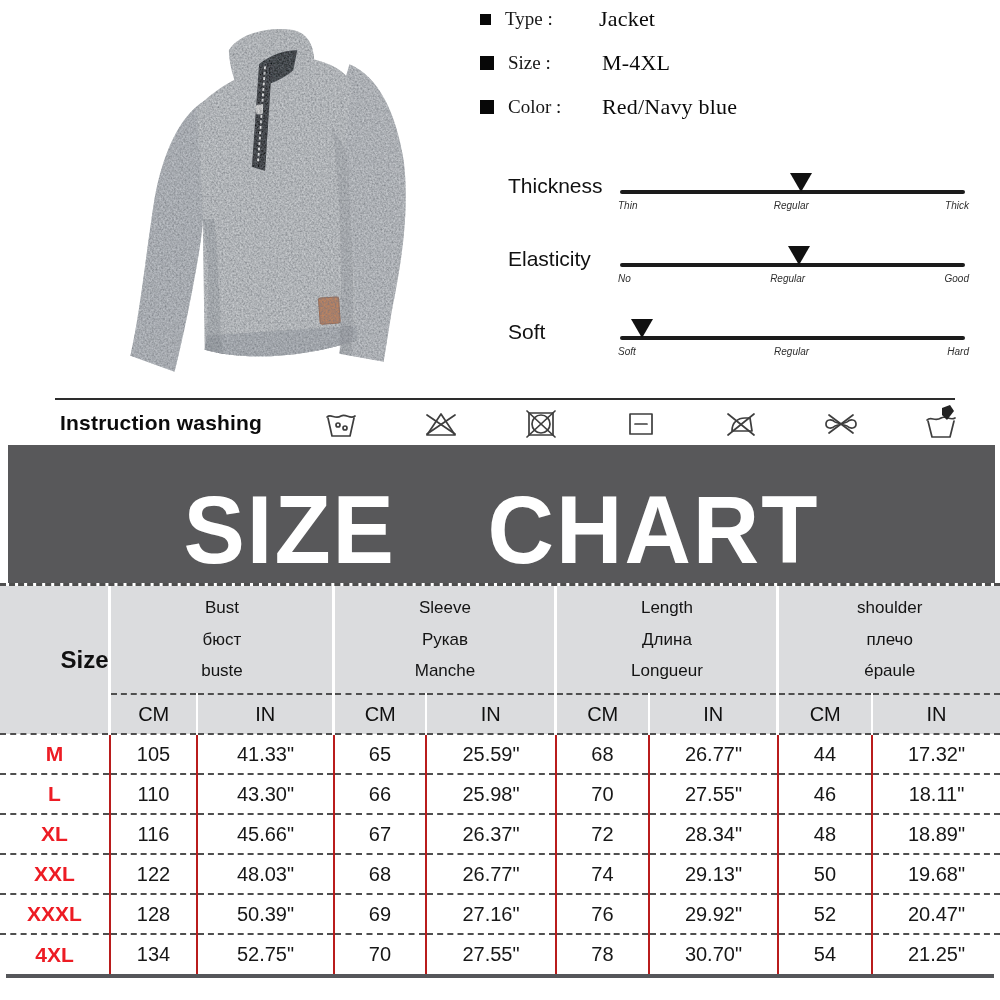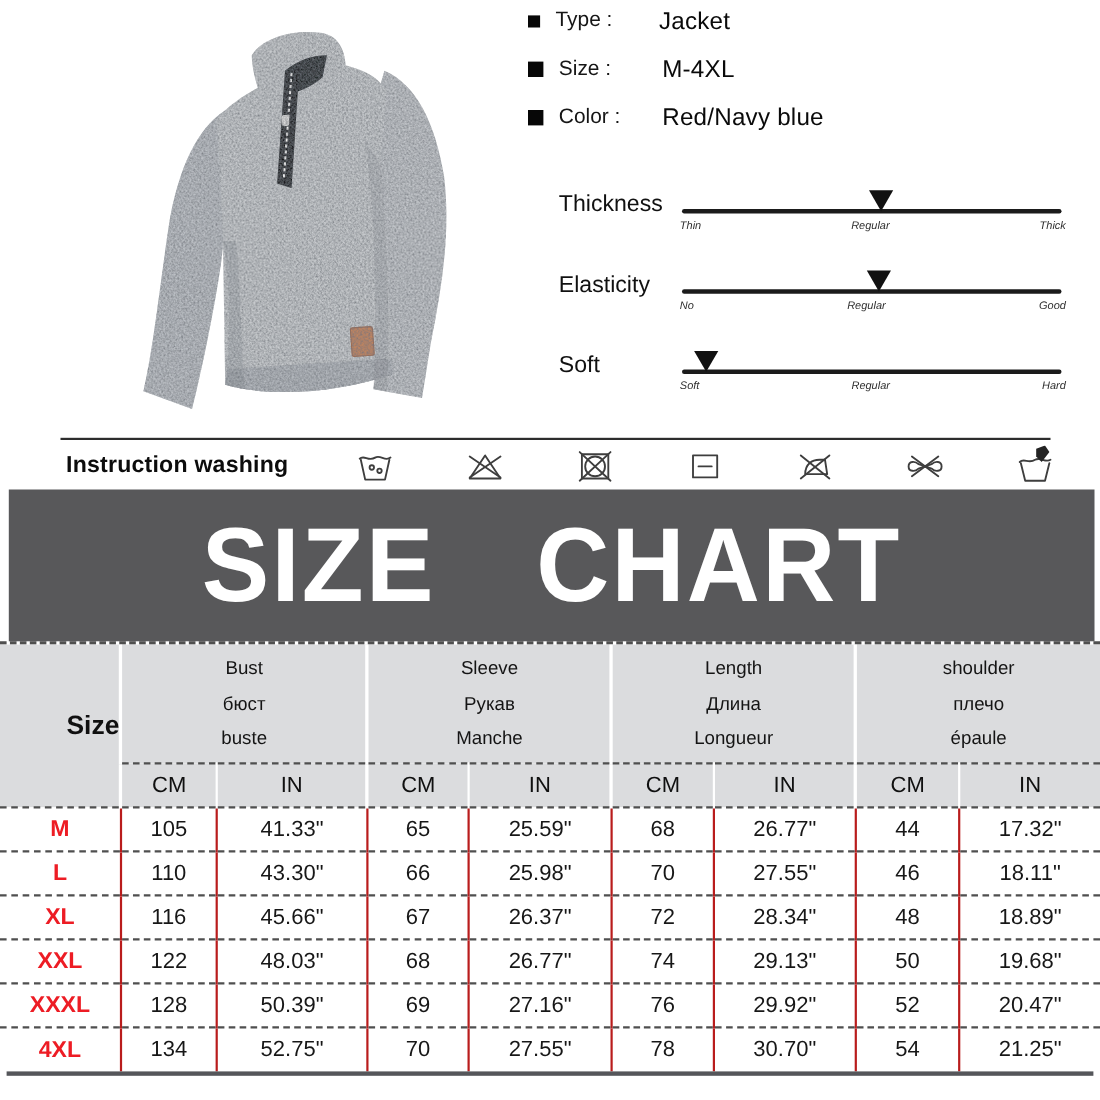--- a/index.html
+++ b/index.html
@@ -6,21 +6,21 @@
     --red:#ed1c24; --banner:#58585a; --cellgray:#dbdcde; --ink:#1c1c1c; --dash:#4f4f4f;
   }
   *{margin:0;padding:0;box-sizing:border-box;}
   body{font-family:"Liberation Sans",sans-serif;background:#fff;color:var(--ink);}
   .page{position:relative;width:1000px;height:1000px;background:#fff;overflow:hidden;}
 
   
   .product-area{position:absolute;left:48px;top:8px;width:420px;height:392px;}
 
   
-  .info-panel{position:absolute;left:480px;top:6px;width:515px;}
+  .info-panel{position:absolute;left:480px;top:6px;width:515px;font-family:Liberation Serif, serif;}
   .attr-row{display:flex;align-items:center;height:26px;margin-bottom:18px;}
   .bullet{width:14px;height:14px;background:#070707;margin-right:14px;flex:0 0 auto;}
   .attr-row:first-child .bullet{width:11px;height:11px;}
   .attr-label{font-size:19px;color:#161616;width:66px;}
   .attr-value{font-size:22px;color:#0a0a0a;margin-left:28px;letter-spacing:.2px;}
 
   
   .sliders{position:absolute;left:484px;top:160px;width:515px;height:240px;margin-left:16px;}
   .slider-group{position:relative;height:73px;}
   .slider-name{position:absolute;left:8px;top:14px;font-size:21px;color:#111;}
@@ -35,21 +35,21 @@
   .washing-row{position:absolute;left:0;right:0;top:402px;height:42px;}
   .washing-title{position:absolute;left:60px;top:9px;font-size:21px;font-weight:bold;color:#0c0c0c;letter-spacing:.2px;}
   .washing-icons{position:absolute;left:322px;right:40px;top:2px;height:40px;display:flex;justify-content:space-between;align-items:center;}
   .wash-icon{width:38px;height:38px;}
   .wash-icon path,.wash-icon line,.wash-icon rect,.wash-icon circle,.wash-icon polyline{
     fill:none;stroke:#3e3e3e;stroke-width:1.7;stroke-linecap:round;stroke-linejoin:round;}
   .wash-icon .filled{fill:#232323;stroke:none;}
 
   
   .banner{position:absolute;left:8px;right:5px;top:445px;height:138px;background:var(--banner);
-    display:flex;align-items:center;justify-content:center;}
+    display:flex;align-items:flex-end;justify-content:center;}
   .banner-title{color:#fff;font-weight:bold;font-size:92px;letter-spacing:2px;word-spacing:64px;
     transform:scaleY(1.04);white-space:nowrap;}
 
   
   .table-wrap{position:absolute;left:0;right:0;top:583px;border-top:3px dashed var(--dash);}
   table.size-table{width:100%;border-collapse:collapse;table-layout:fixed;}
   .size-table th,.size-table td{text-align:center;vertical-align:middle;font-weight:normal;}
   tr.header-row th{height:108px;background:var(--cellgray);}
   th.size-corner{background:var(--cellgray);font-weight:bold;font-size:24px;color:#101010;text-align:right;}
   .col-title{font-size:17px;line-height:1.85;color:#141414;}

